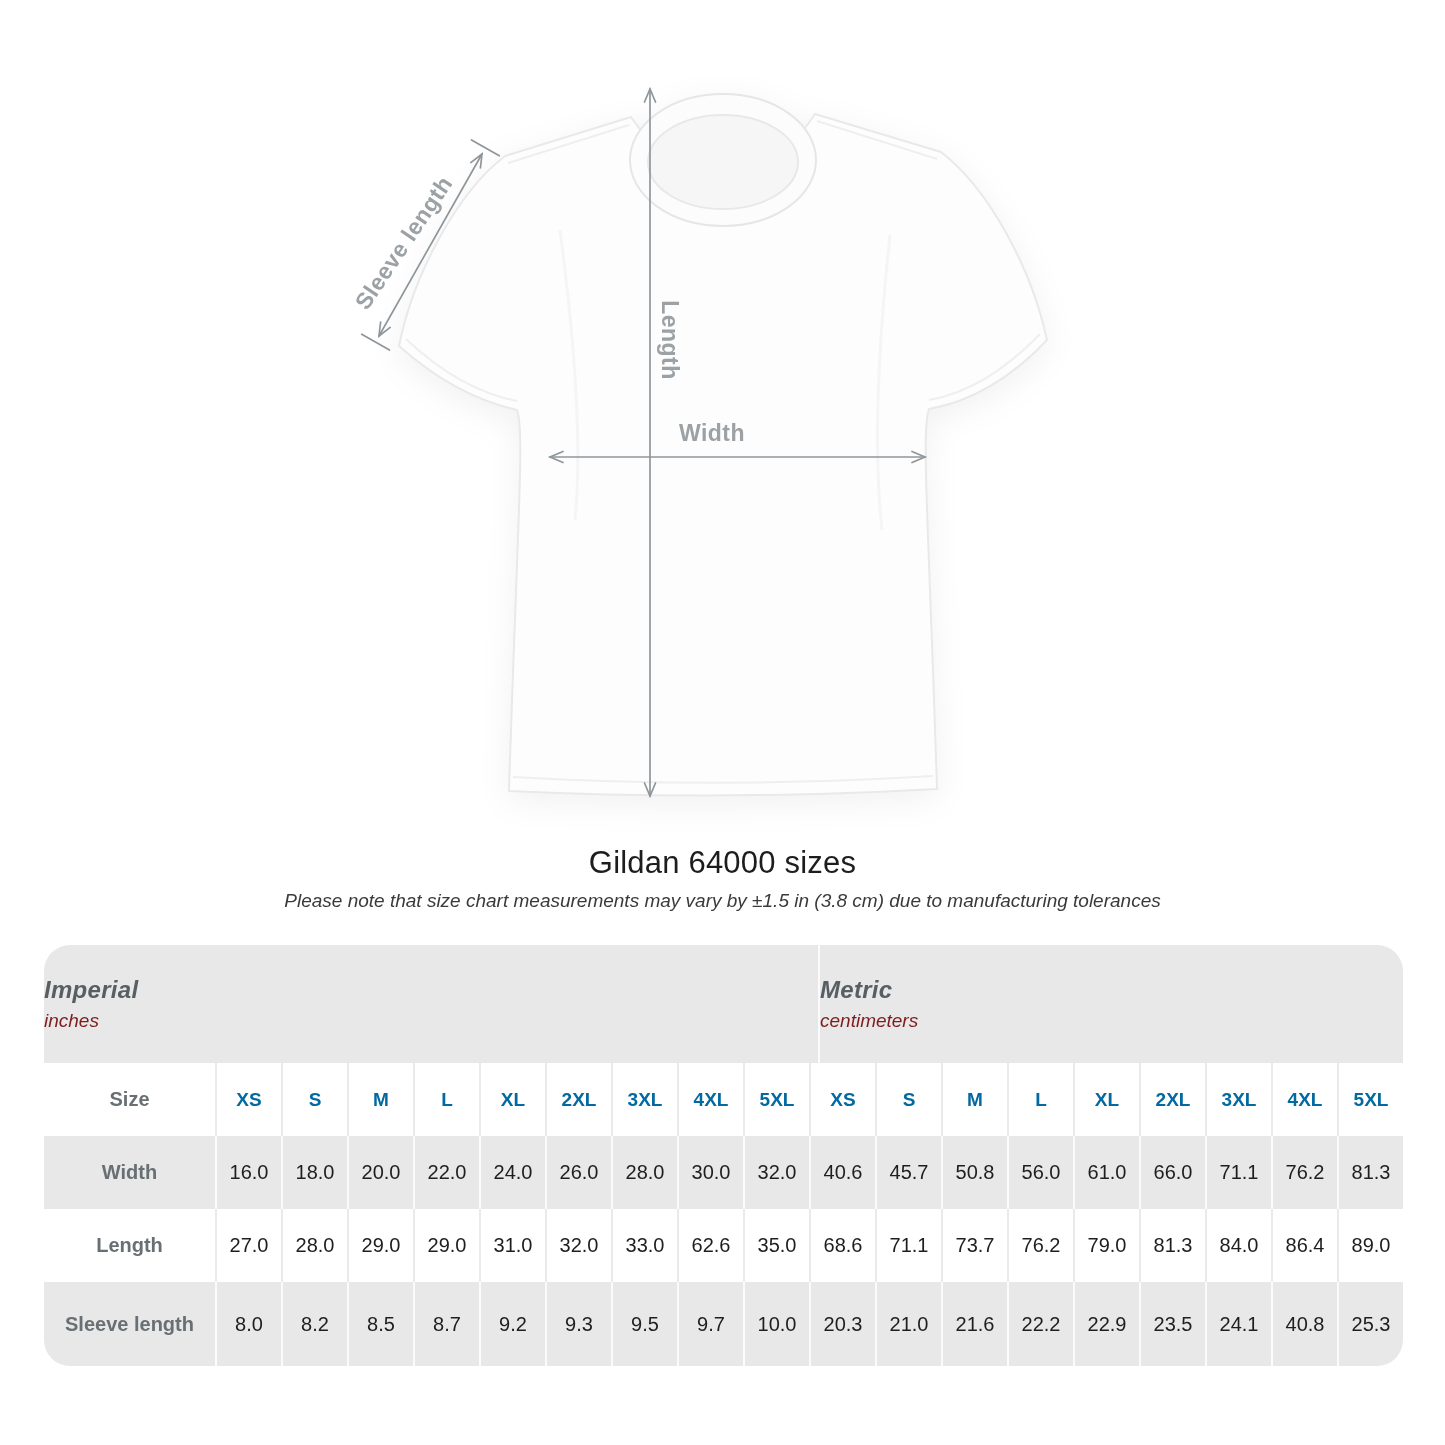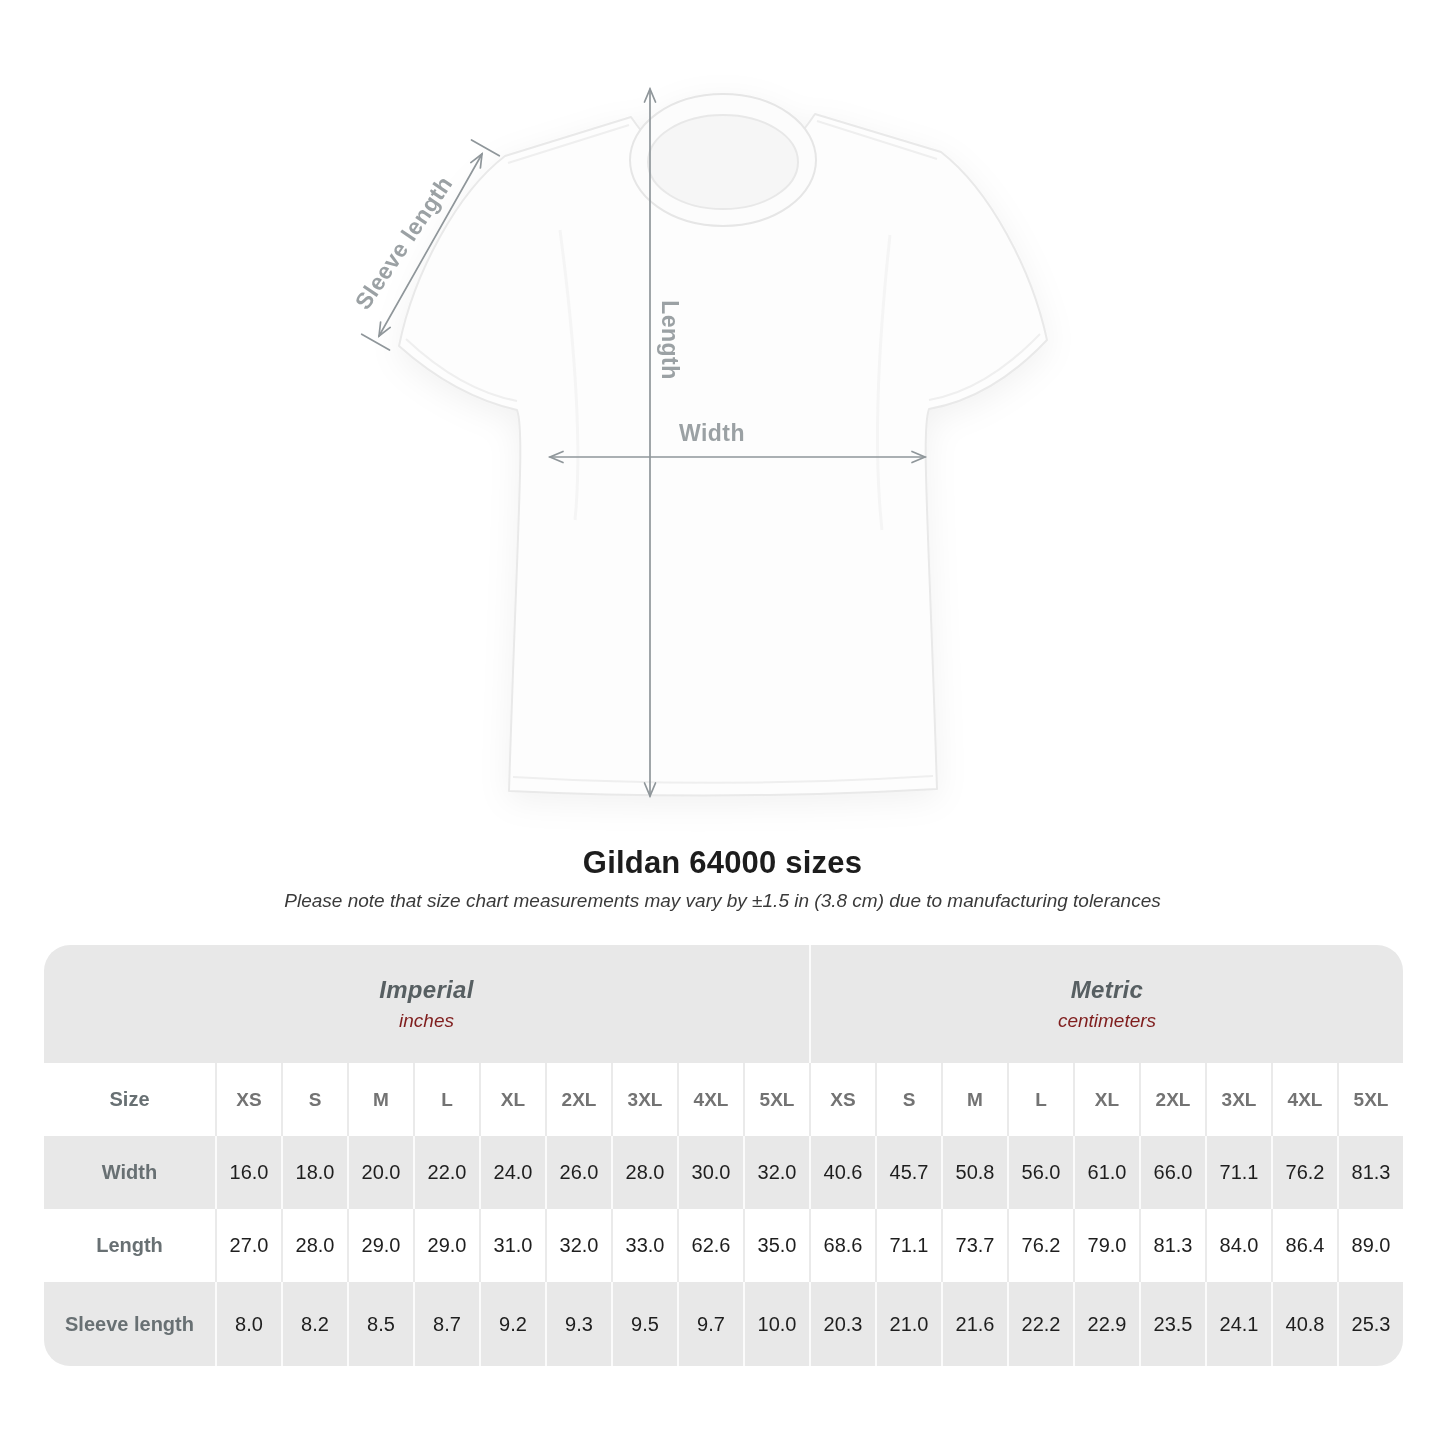--- a/index.html
+++ b/index.html
@@ -6,40 +6,40 @@
   .page{position:relative;width:1445px;height:1445px;background:#fff;overflow:hidden;
         font-family:"Liberation Sans","DejaVu Sans",sans-serif;}
   .shirt-svg{position:absolute;top:0;left:0;}
   .shirt-shape{filter:drop-shadow(0 8px 16px rgba(0,0,0,0.055));}
   .dim-label{position:absolute;color:#9ba1a4;font-weight:bold;font-size:23px;
              letter-spacing:.5px;white-space:nowrap;}
   #lbl-width{left:712px;top:433px;transform:translate(-50%,-50%);}
   #lbl-length{left:669px;top:340px;transform:translate(-50%,-50%) rotate(90deg);}
   #lbl-sleeve{left:404px;top:243px;transform:translate(-50%,-50%) rotate(-56deg);}
   .title{position:absolute;top:845px;left:0;width:100%;text-align:center;
-         font-size:31px;font-weight:bold;color:#1d1d1d;letter-spacing:.2px;}
+         font-size:31px;font-weight:normal;color:#1d1d1d;letter-spacing:.2px;}
   .note{position:absolute;top:890px;left:0;width:100%;text-align:center;
         font-size:19px;font-style:italic;color:#3a3a3a;}
   .size-table{position:absolute;top:945px;left:44px;width:1359px;
               border-radius:26px;overflow:hidden;}
   .band{display:grid;grid-template-columns:765fr 594fr;height:118px;background:#e8e8e8;}
-  .band-cell{display:flex;flex-direction:column;align-items:center;justify-content:center;gap:6px;}
-  .band-cell + .band-cell{border-left:2px solid #fbfbfb;}
+  .band-cell{display:flex;flex-direction:column;justify-content:center;gap:6px;}
+  .band-cell + .band-cell{border-left:2px solid #fbfbfb;margin-left:9px;}
   .band-label{font-size:24px;font-weight:bold;font-style:italic;color:#575f62;letter-spacing:.3px;}
   .band-unit{font-size:19px;font-style:italic;color:#7f1d1d;}
   .trow{display:grid;grid-template-columns:171px repeat(18,1fr);height:73px;}
   .row-sleeve{height:84px;}
   .row-w{background:#ffffff;}
   .row-g{background:#e8e8e8;}
   .c{display:flex;align-items:center;justify-content:center;min-width:0;}
   .row-w .c{border-left:2px solid #eaeaea;}
   .row-g .c{border-left:2px solid #fbfbfb;}
   .c:first-child{border-left:none;}
   .lab{font-weight:bold;font-size:20px;color:#687073;}
-  .hd{font-weight:bold;font-size:19px;color:#737373;text-align:right;}
+  .hd{font-weight:bold;font-size:19px;color:#0369a1;text-align:right;}
   .val{font-size:20px;color:#1e1e1e;}
 </style>
 </head>
 <body>
 
 <div class="page">
 
   <svg class="shirt-svg" width="1445" height="835" viewBox="0 0 1445 835">
     <g class="shirt-shape">
       <path d="M 505 156 L 631 117 Q 723 250 815 114 L 941 152

